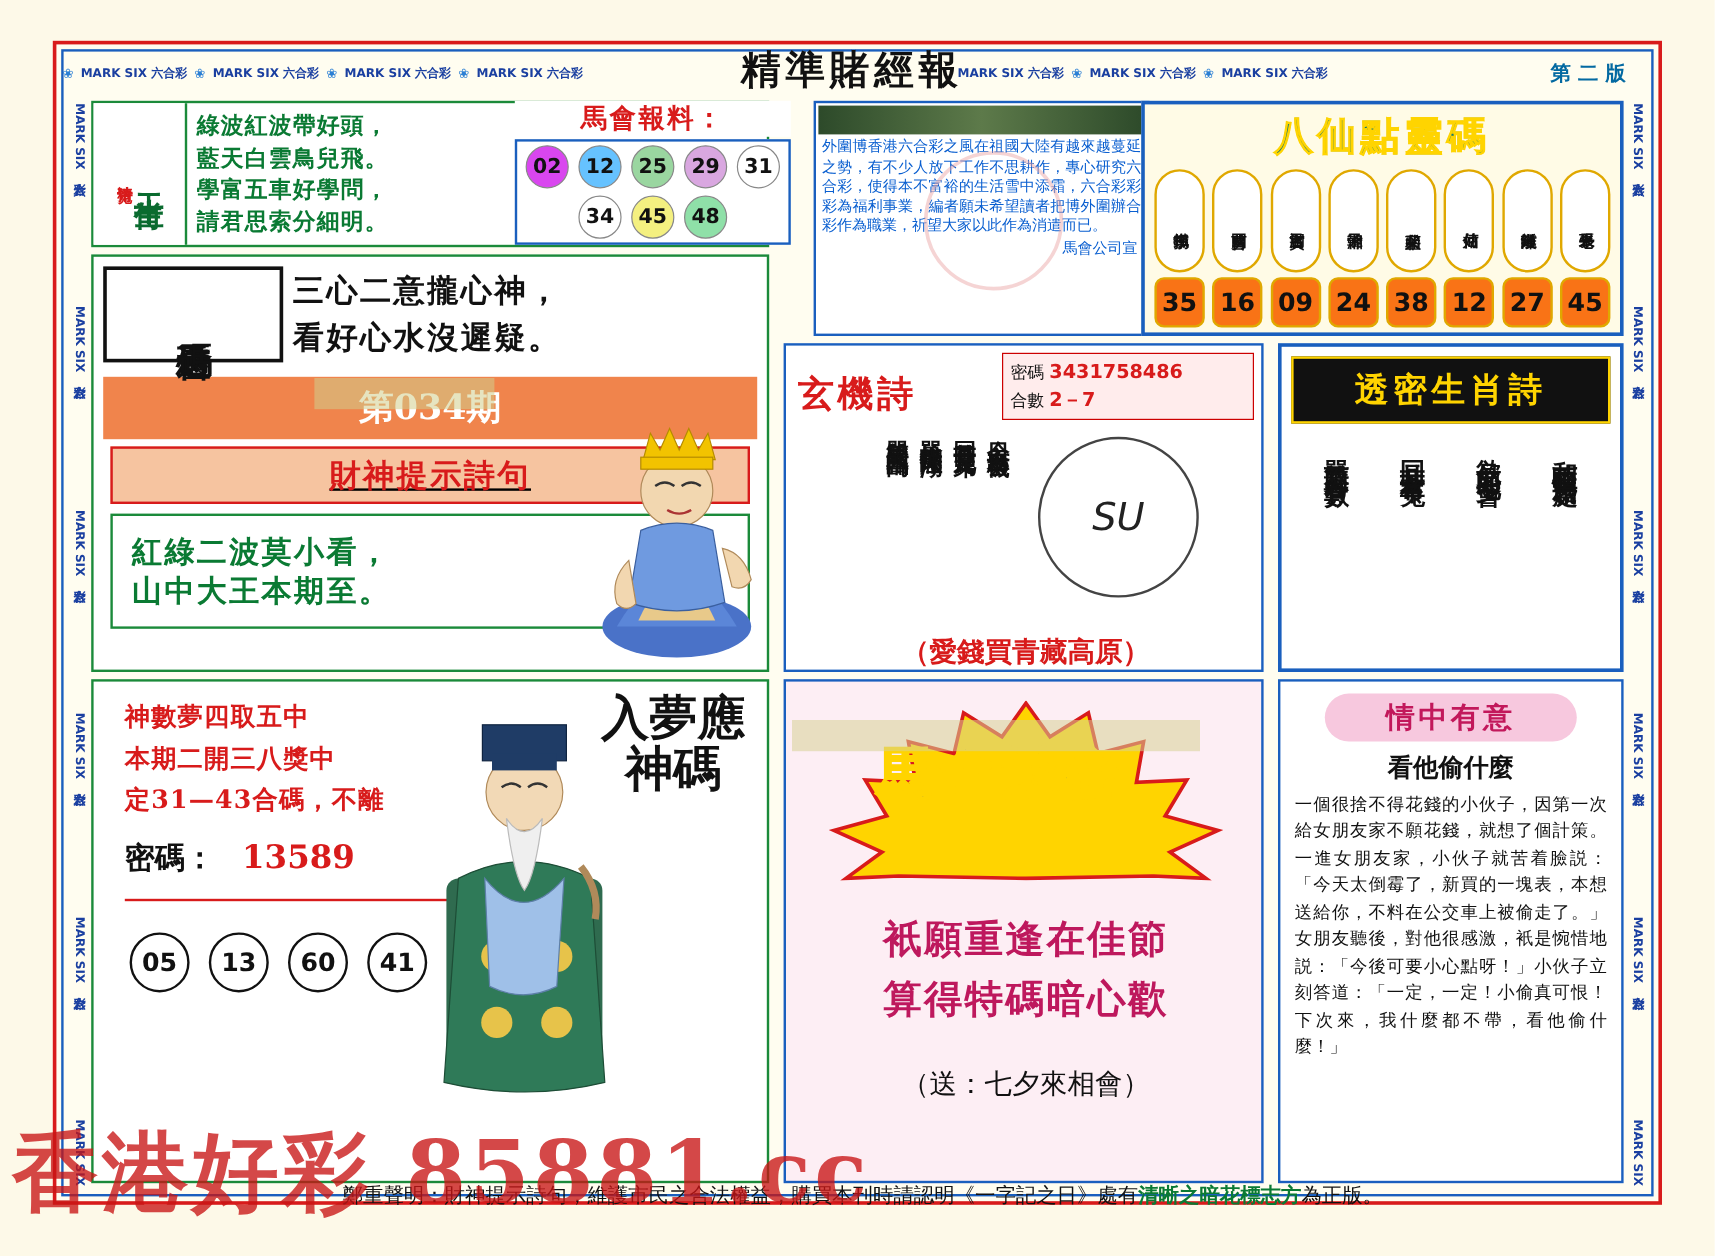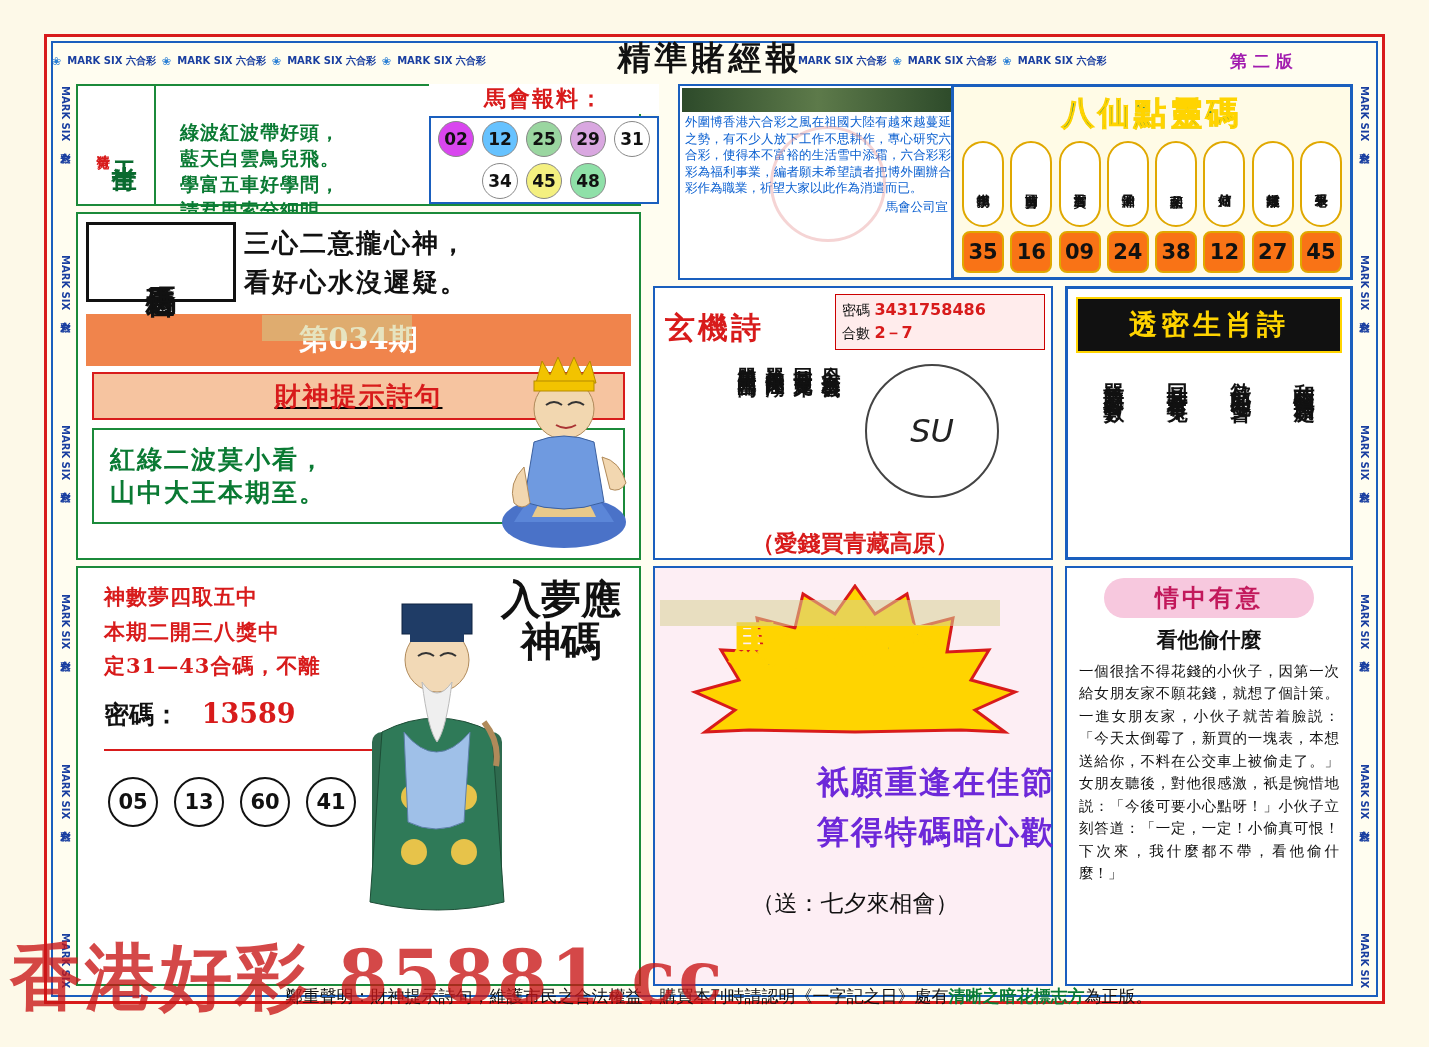--- a/index.html
+++ b/index.html
@@ -44,38 +44,38 @@
   .marktok{font-size:10px;color:#1a3fa0;font-weight:bold;}
   .flower{color:#2b7fd4;font-size:11px;}
 
   .masthead{
     position:absolute;left:545px;top:38px;width:330px;height:40px;
     text-align:center;font-family:"DejaVu Serif","Liberation Serif",serif;
     font-size:33px;font-weight:bold;color:#111;letter-spacing:4px;
     line-height:40px;
   }
   .edition{
-    position:absolute;left:1230px;top:50px;font-size:17px;font-weight:bold;color:#a21caf;
+    position:absolute;left:1292px;top:50px;font-size:17px;font-weight:bold;color:#0369a1;
     font-family:"DejaVu Serif","Liberation Serif",serif;
   }
 
   .content{position:absolute;left:54px;top:82px;width:1321px;height:912px;}
 
   .box{position:absolute;box-sizing:border-box;}
 
   
   #zodiac-poem{left:22px;top:2px;width:565px;height:122px;border:2px solid #1b8a3a;background:#fff;display:flex;}
   .zp-title{
     width:78px;background:#fff;border-right:2px solid #1b8a3a;
     display:flex;align-items:center;justify-content:center;gap:2px;padding:4px 2px;box-sizing:border-box;
   }
   .zp-title .big{writing-mode:vertical-rl;font-size:25px;font-weight:bold;color:#0a6b2f;
     font-family:"DejaVu Serif","Liberation Serif",serif;line-height:1.0;letter-spacing:2px;}
   .zp-title .small{writing-mode:vertical-rl;font-size:13px;color:#d81b1b;font-weight:bold;line-height:1.1;}
-  .zp-lines{flex:1;padding:6px 24px;box-sizing:border-box;display:flex;flex-direction:column;justify-content:space-around;margin-top:28px;}
+  .zp-lines{flex:1;padding:6px 8px;box-sizing:border-box;display:flex;flex-direction:column;justify-content:space-around;}
   .zp-lines div{font-size:19px;color:#0a7a33;font-weight:bold;font-family:"DejaVu Serif","Liberation Serif",serif;letter-spacing:1px;}
 
   #horse-news{left:375px;top:2px;width:230px;height:122px;}
   .hn-title{
     position:absolute;left:0;top:0;width:230px;height:30px;text-align:center;
     font-size:22px;font-weight:bold;color:#d81b1b;
     font-family:"DejaVu Serif","Liberation Serif",serif;letter-spacing:2px;
     background:#fff;
   }
   .balls{position:absolute;left:0;top:32px;width:230px;height:88px;
@@ -204,22 +204,22 @@
   #tousmi2{left:599px;top:484px;width:400px;height:420px;border:2px solid #1a5fbe;background:#fdeef4;}
   .burst{
     position:absolute;left:20px;top:16px;width:360px;height:150px;
   }
   .burst-text{
     position:absolute;left:0;top:46px;width:360px;text-align:center;
     font-size:46px;font-weight:bold;color:#1a3fa0;letter-spacing:6px;
     font-family:"DejaVu Serif","Liberation Serif",serif;-webkit-text-stroke:2px #ffd400;
   }
   .tm2-lines{position:absolute;left:0;top:190px;width:400px;text-align:center;}
-  .tm2-lines div{font-size:32px;font-weight:bold;color:#6d28d9;letter-spacing:2px;
-    font-family:"DejaVu Serif","Liberation Serif",serif;line-height:1.55;text-align:right;}
+  .tm2-lines div{font-size:32px;font-weight:bold;color:#be185d;letter-spacing:2px;
+    font-family:"DejaVu Serif","Liberation Serif",serif;line-height:1.55;}
   .tm2-foot{position:absolute;left:0;top:320px;width:400px;text-align:center;font-size:23px;color:#111;
     font-family:"DejaVu Serif","Liberation Serif",serif;}
 
   #qing{left:1011px;top:484px;width:288px;height:420px;border:2px solid #1a5fbe;background:#fff;}
   .q-title{
     margin:10px auto 4px auto;width:210px;height:40px;border-radius:20px;background:#f7c8de;
     display:flex;align-items:center;justify-content:center;
   }
   .q-title span{font-size:24px;font-weight:bold;color:#c2185b;letter-spacing:3px;
     font-family:"DejaVu Serif","Liberation Serif",serif;}

